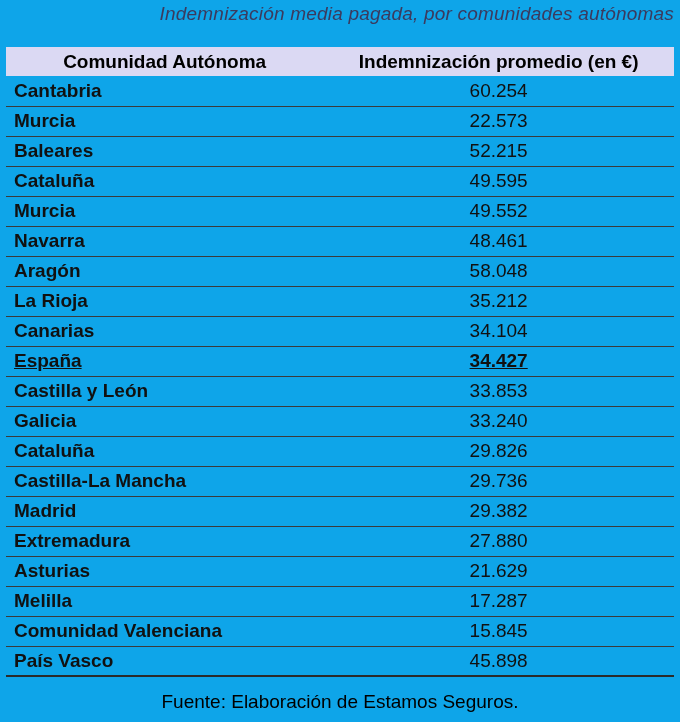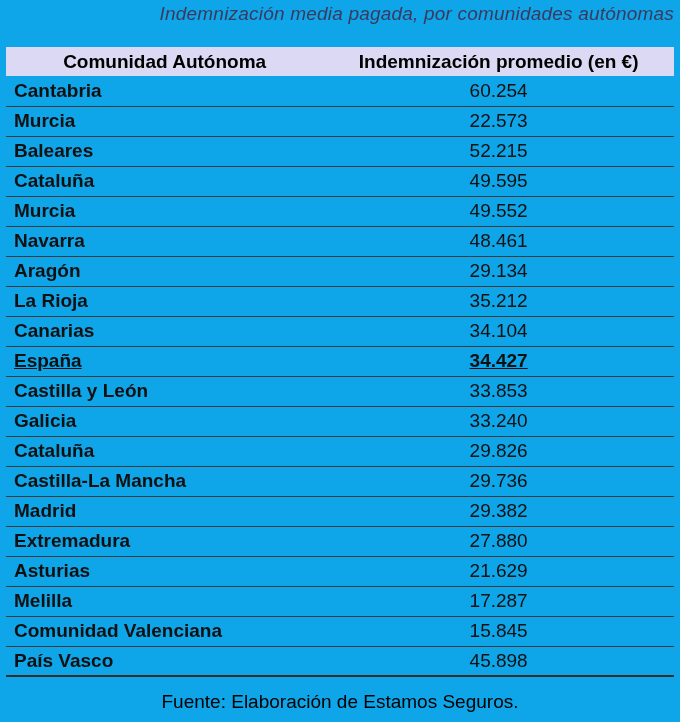--- a/index.html
+++ b/index.html
@@ -98,21 +98,21 @@
         <tr>
           <td class="c1">Murcia</td>
           <td class="c2">49.552</td>
         </tr>
         <tr>
           <td class="c1">Navarra</td>
           <td class="c2">48.461</td>
         </tr>
         <tr>
           <td class="c1">Aragón</td>
-          <td class="c2">29.134</td>
+          <td class="c2">58.048</td>
         </tr>
         <tr>
           <td class="c1">La Rioja</td>
           <td class="c2">35.212</td>
         </tr>
         <tr>
           <td class="c1">Canarias</td>
           <td class="c2">34.104</td>
         </tr>
         <tr class="bold">

